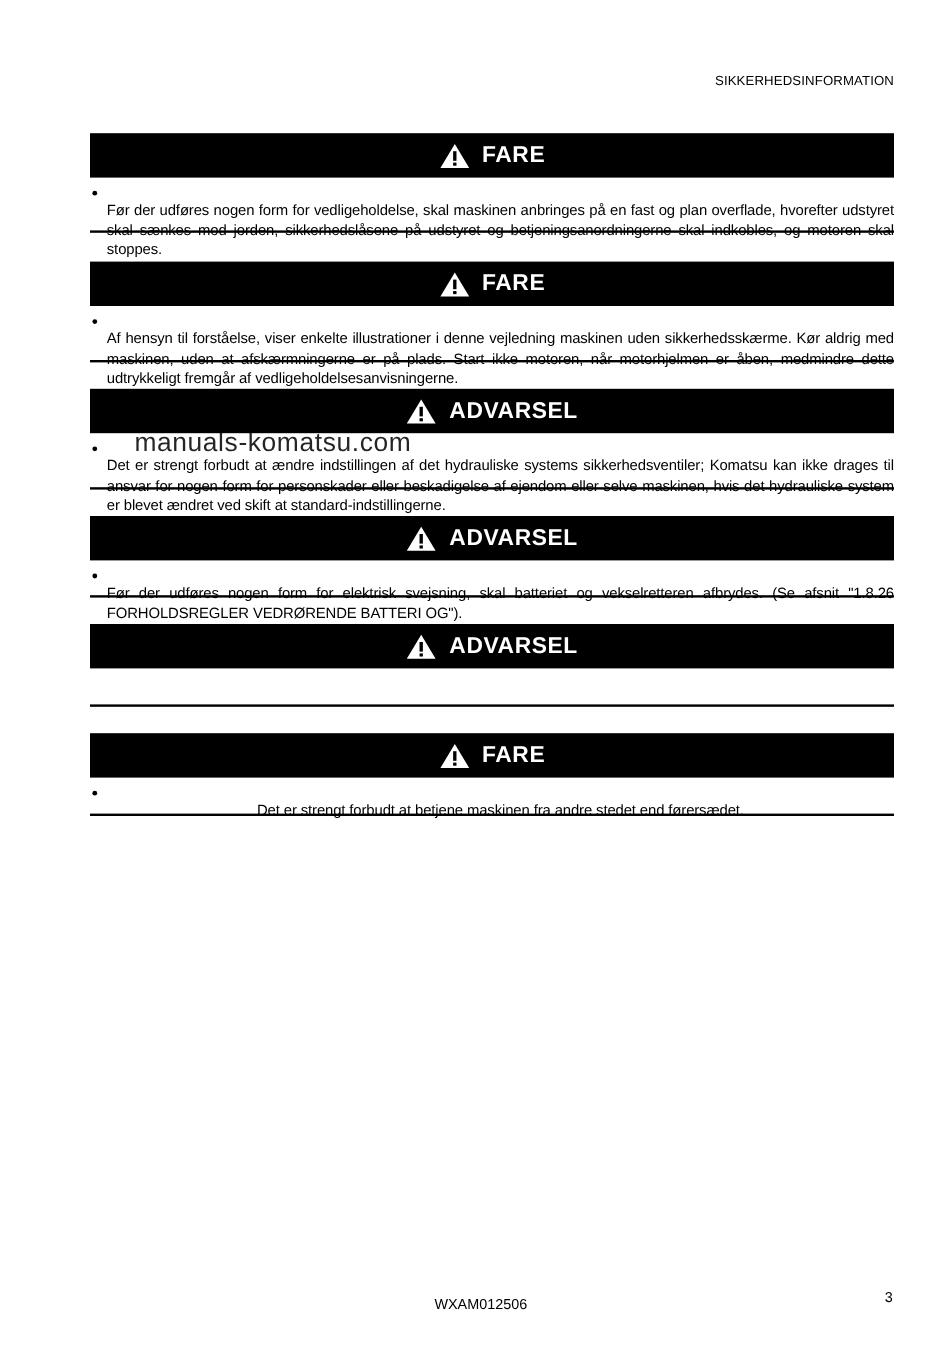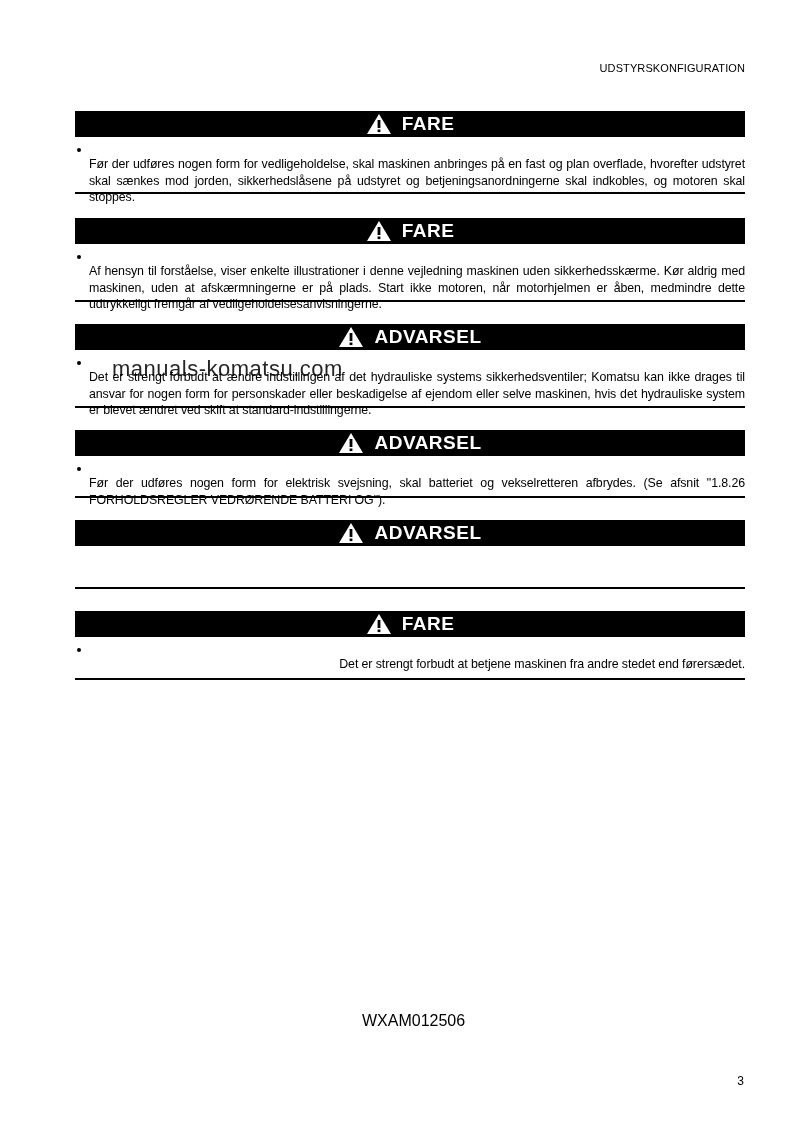--- a/index.html
+++ b/index.html
@@ -1,41 +1,41 @@
 <!DOCTYPE html>
 <html><head>
 <meta charset="utf-8">
 <style>
   html, body { margin: 0; padding: 0; background: #ffffff; }
   body { width: 793px; height: 1123px; position: relative; overflow: hidden;
          font-family: "Liberation Sans", sans-serif; color: #000; }
   .header-title { position: absolute; right: 48px; top: 62px; font-size: 11px;
                   letter-spacing: 0.1px; }
   .block { position: absolute; left: 75px; width: 670px; }
-  .bar { height: 26px; background: #000; color: #fff; display: flex;
+  .bar { height: 37px; background: #000; color: #fff; display: flex;
          align-items: center; justify-content: center; gap: 10px; }
   .bar .icon { width: 26px; height: 22px; display: inline-block; }
   .bar .label { font-size: 19px; font-weight: bold; letter-spacing: 0.5px; line-height: 26px; }
   .body { position: relative; padding-left: 14px; padding-top: 19px;
           font-size: 12.4px; line-height: 16.5px; text-align: justify;
           letter-spacing: -0.1px; }
   .body p { margin: 0; }
   .bullet { position: absolute; left: 2px; top: 11px; width: 4px; height: 4px;
             border-radius: 50%; background: #000; }
   .rule { position: absolute; left: 75px; width: 670px; height: 2px; background: #000; }
   .watermark { position: absolute; left: 112px; top: 356px; font-size: 22px;
                color: #000; letter-spacing: 0.5px; font-family: "Liberation Sans", sans-serif;
                opacity: 0.85; pointer-events: none; }
-  .footer-code { position: absolute; left: 362px; top: 1012px; font-size: 16px; }
+  .footer-code { position: absolute; left: 362px; top: 1080px; font-size: 12px; }
   .page-num { position: absolute; right: 49px; top: 1074px; font-size: 12px; }
 </style>
 </head>
 <body>
 
-<div class="header-title">UDSTYRSKONFIGURATION</div>
+<div class="header-title">SIKKERHEDSINFORMATION</div>
 
 <div class="block" style="top:111px;">
   <div class="bar">
     <svg class="icon" viewBox="0 0 26 22">
       <polygon points="13,1 25,21 1,21" fill="#fff"></polygon>
       <rect x="11.6" y="7" width="2.8" height="8" fill="#000"></rect>
       <rect x="11.6" y="16.5" width="2.8" height="2.6" fill="#000"></rect>
     </svg>
     <span class="label">FARE</span>
   </div>
@@ -108,21 +108,21 @@
 
 <div class="block" style="top:611px;">
   <div class="bar">
     <svg class="icon" viewBox="0 0 26 22">
       <polygon points="13,1 25,21 1,21" fill="#fff"></polygon>
       <rect x="11.6" y="7" width="2.8" height="8" fill="#000"></rect>
       <rect x="11.6" y="16.5" width="2.8" height="2.6" fill="#000"></rect>
     </svg>
     <span class="label">FARE</span>
   </div>
-  <div class="body" style="text-align:right;">
+  <div class="body" style="text-align:center;">
     <span class="bullet"></span>
     <p>Det er strengt forbudt at betjene maskinen fra andre stedet end førersædet.</p>
   </div>
 </div>
 <div class="rule" style="top:678px;"></div>
 
 <div class="watermark">manuals-komatsu.com</div>
 
 <div class="footer-code">WXAM012506</div>
 <div class="page-num">3</div>

